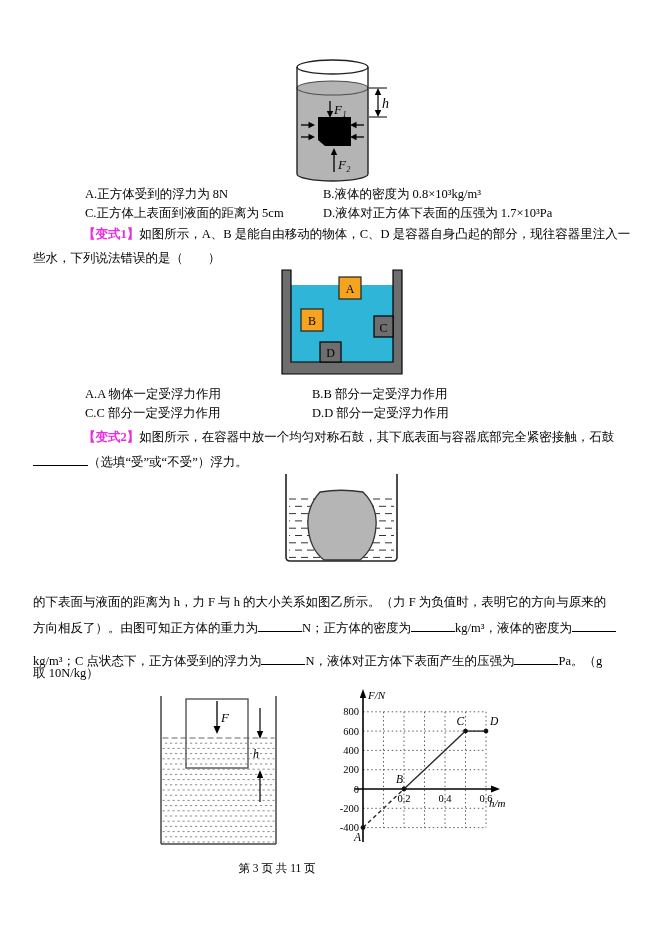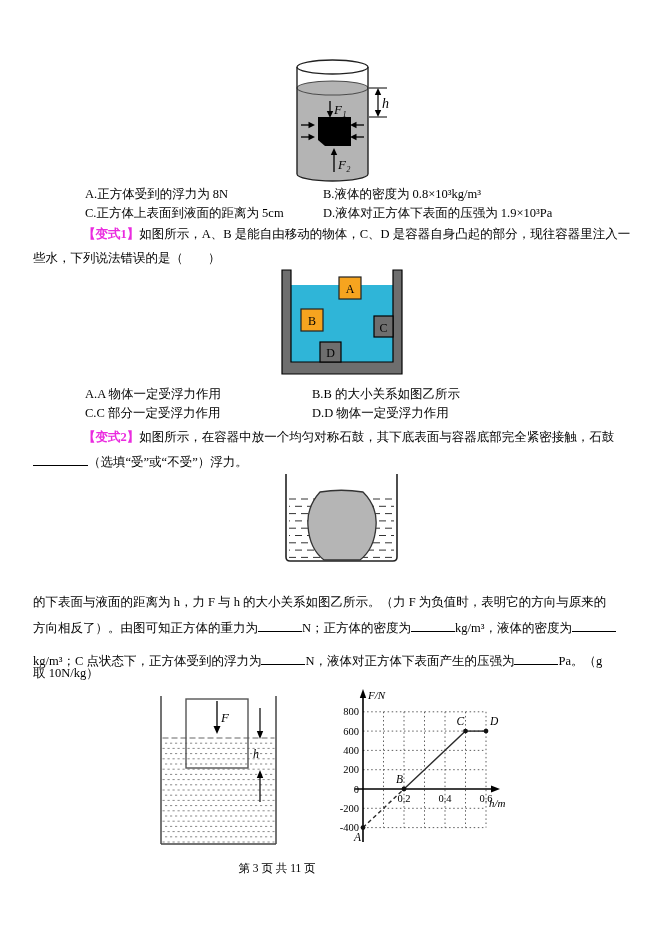--- a/index.html
+++ b/index.html
@@ -59,21 +59,21 @@
     <polygon points="88,60 84.8,53 91.2,53" fill="#000"></polygon>
     <text x="92" y="51" font-size="14" font-style="italic">h</text>
   </svg>
 
   <div class="row" style="top:186px">
     <span style="left:85px">A.正方体受到的浮力为 8N</span>
     <span style="left:323px">B.液体的密度为 0.8×10³kg/m³</span>
   </div>
   <div class="row" style="top:205px">
     <span style="left:85px">C.正方体上表面到液面的距离为 5cm</span>
-    <span style="left:323px">D.液体对正方体下表面的压强为 1.9×10³Pa</span>
+    <span style="left:323px">D.液体对正方体下表面的压强为 1.7×10³Pa</span>
   </div>
 
   <div class="line" style="left:83px;top:226px">
     <span class="mag">【变式1】</span><span>如图所示，A、B 是能自由移动的物体，C、D 是容器自身凸起的部分，现往容器里注入一</span>
   </div>
   <div class="line" style="left:33px;top:250px">些水，下列说法错误的是（　　）</div>
 
   <svg class="figsvg" style="left:281px;top:268px;width:124px;height:110px" viewBox="0 0 124 110">
     <rect x="10" y="17" width="102" height="78" fill="#2fb5d8"></rect>
     <path d="M1,2 L10,2 L10,94 L112,94 L112,2 L121,2 L121,106 L1,106 Z" fill="#6e6e6e" stroke="#000" stroke-width="1.2"></path>
@@ -82,25 +82,25 @@
     <rect x="20" y="41" width="22" height="22" fill="#f6a41f" stroke="#222" stroke-width="1.2"></rect>
     <text x="31" y="57" font-size="12" text-anchor="middle">B</text>
     <rect x="93" y="48" width="19" height="21" fill="#6e6e6e" stroke="#000" stroke-width="1.2"></rect>
     <text x="102.5" y="64" font-size="12" text-anchor="middle">C</text>
     <rect x="39" y="74" width="21" height="20" fill="#6e6e6e" stroke="#000" stroke-width="1.2"></rect>
     <text x="49.5" y="89" font-size="12" text-anchor="middle">D</text>
   </svg>
 
   <div class="row" style="top:386px">
     <span style="left:85px">A.A 物体一定受浮力作用</span>
-    <span style="left:312px">B.B 的大小关系如图乙所示</span>
+    <span style="left:312px">B.B 部分一定受浮力作用</span>
   </div>
   <div class="row" style="top:405px">
     <span style="left:85px">C.C 部分一定受浮力作用</span>
-    <span style="left:312px">D.D 物体一定受浮力作用</span>
+    <span style="left:312px">D.D 部分一定受浮力作用</span>
   </div>
 
   <div class="line" style="left:83px;top:429px">
     <span class="mag">【变式2】</span><span>如图所示，在容器中放一个均匀对称石鼓，其下底表面与容器底部完全紧密接触，石鼓</span>
   </div>
   <div class="line" style="left:33px;top:452px">
     <span class="blank blank-wide"></span><span>（选填“受”或“不受”）浮力。</span>
   </div>
 
   <svg class="figsvg" style="left:281px;top:472px;width:120px;height:95px" viewBox="0 0 120 95">

